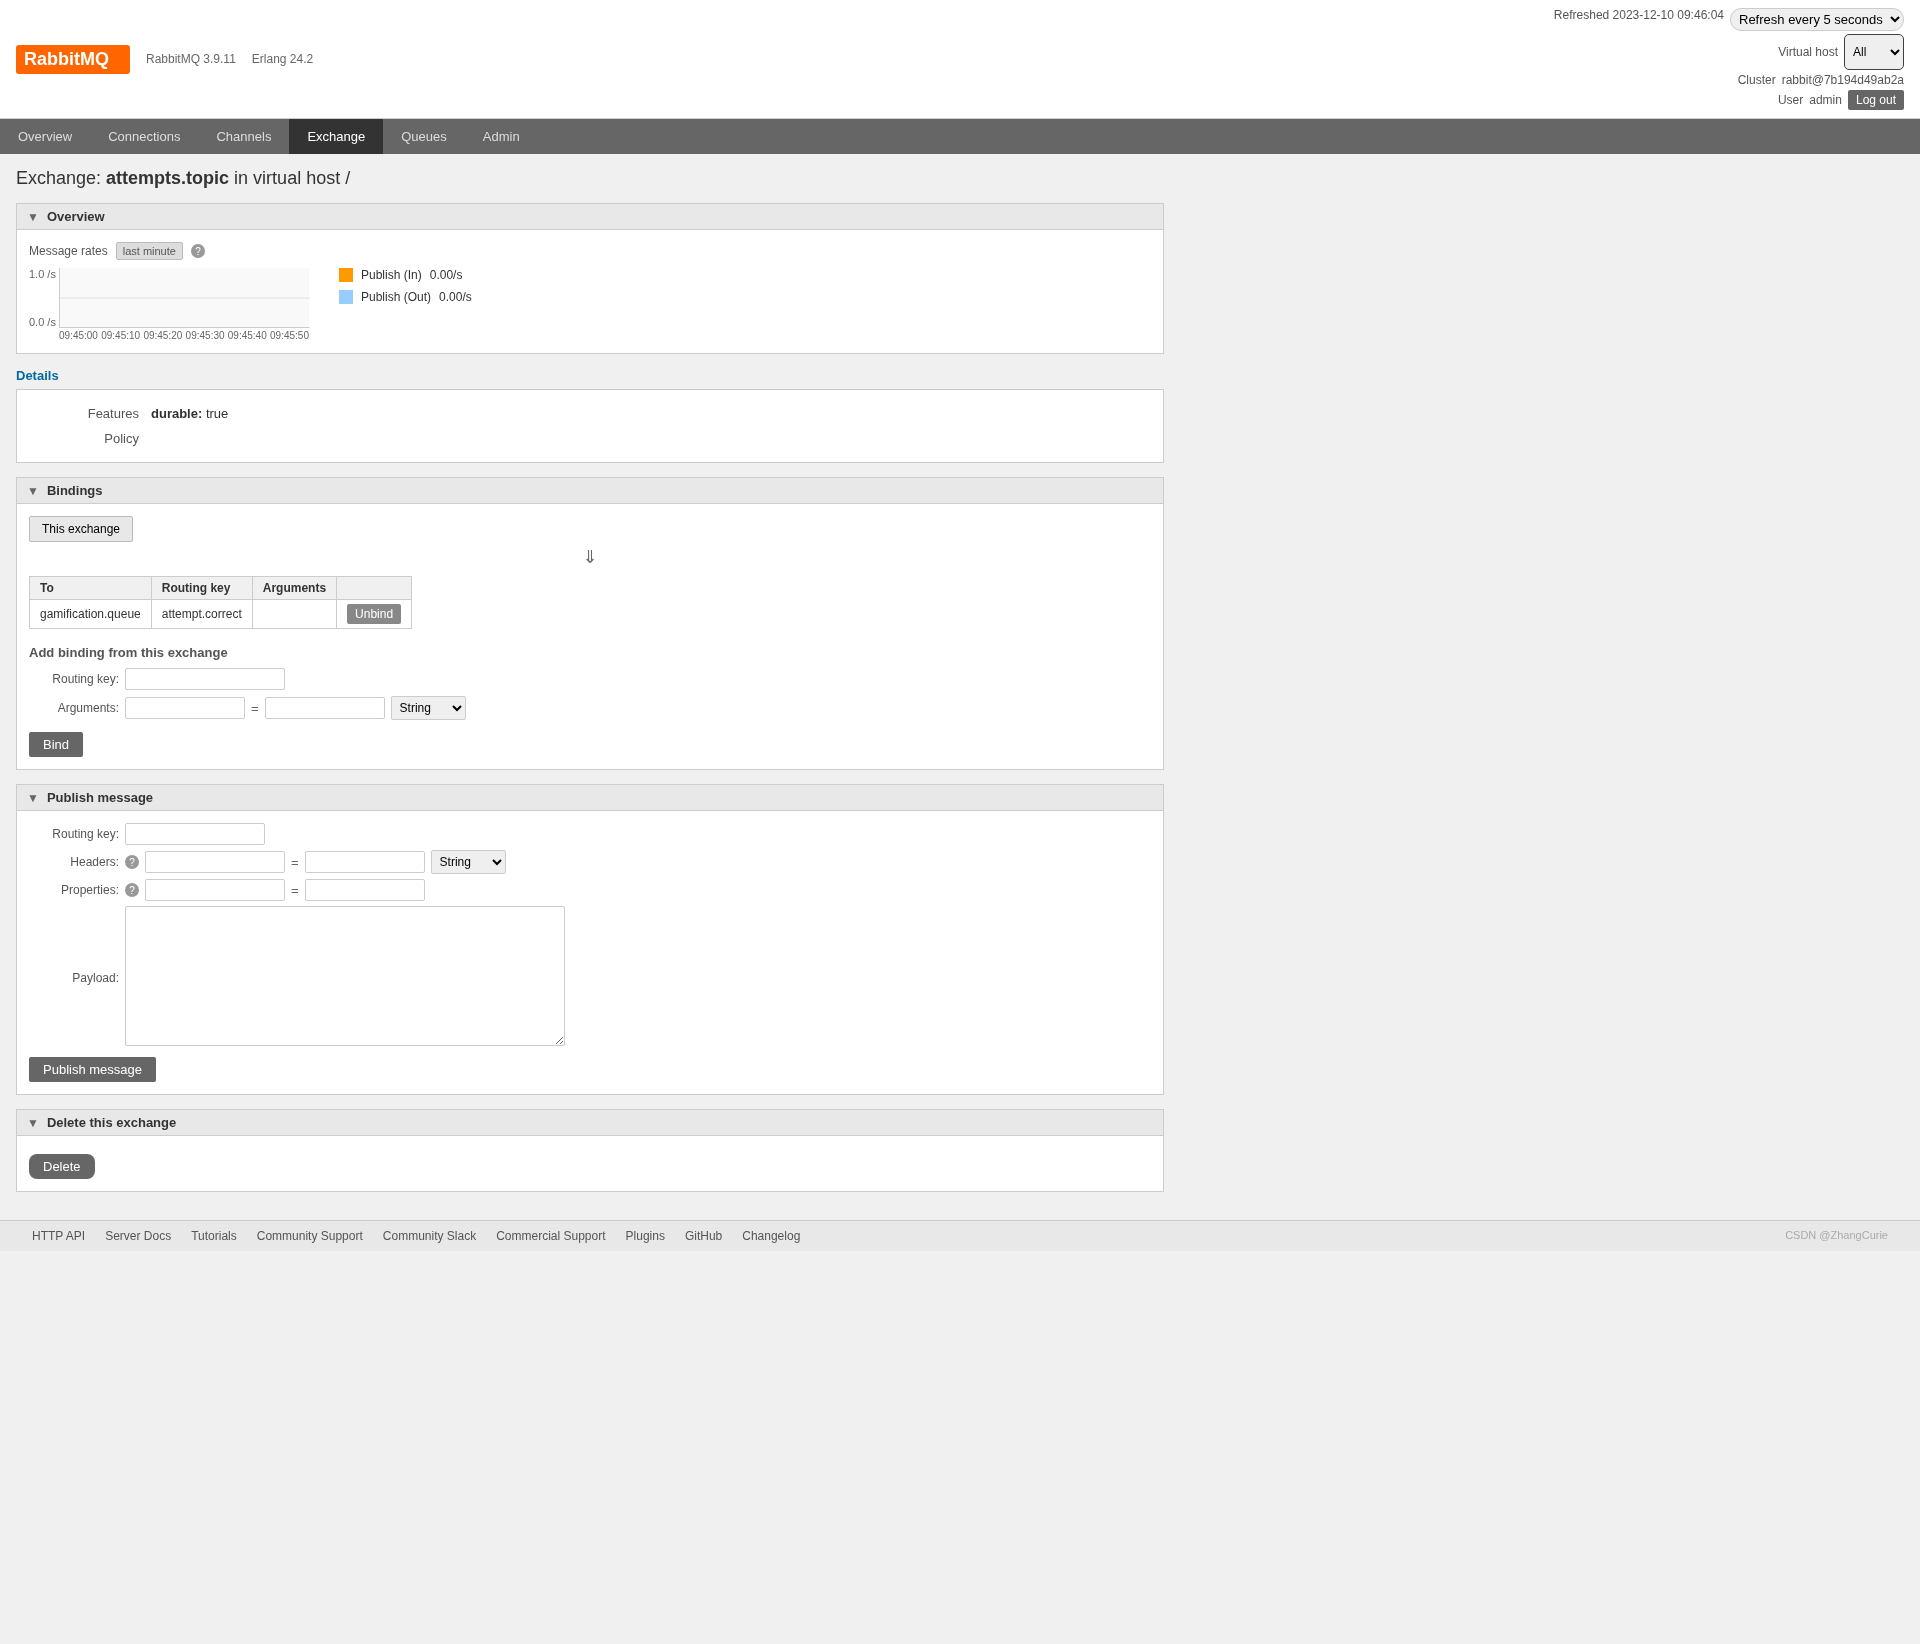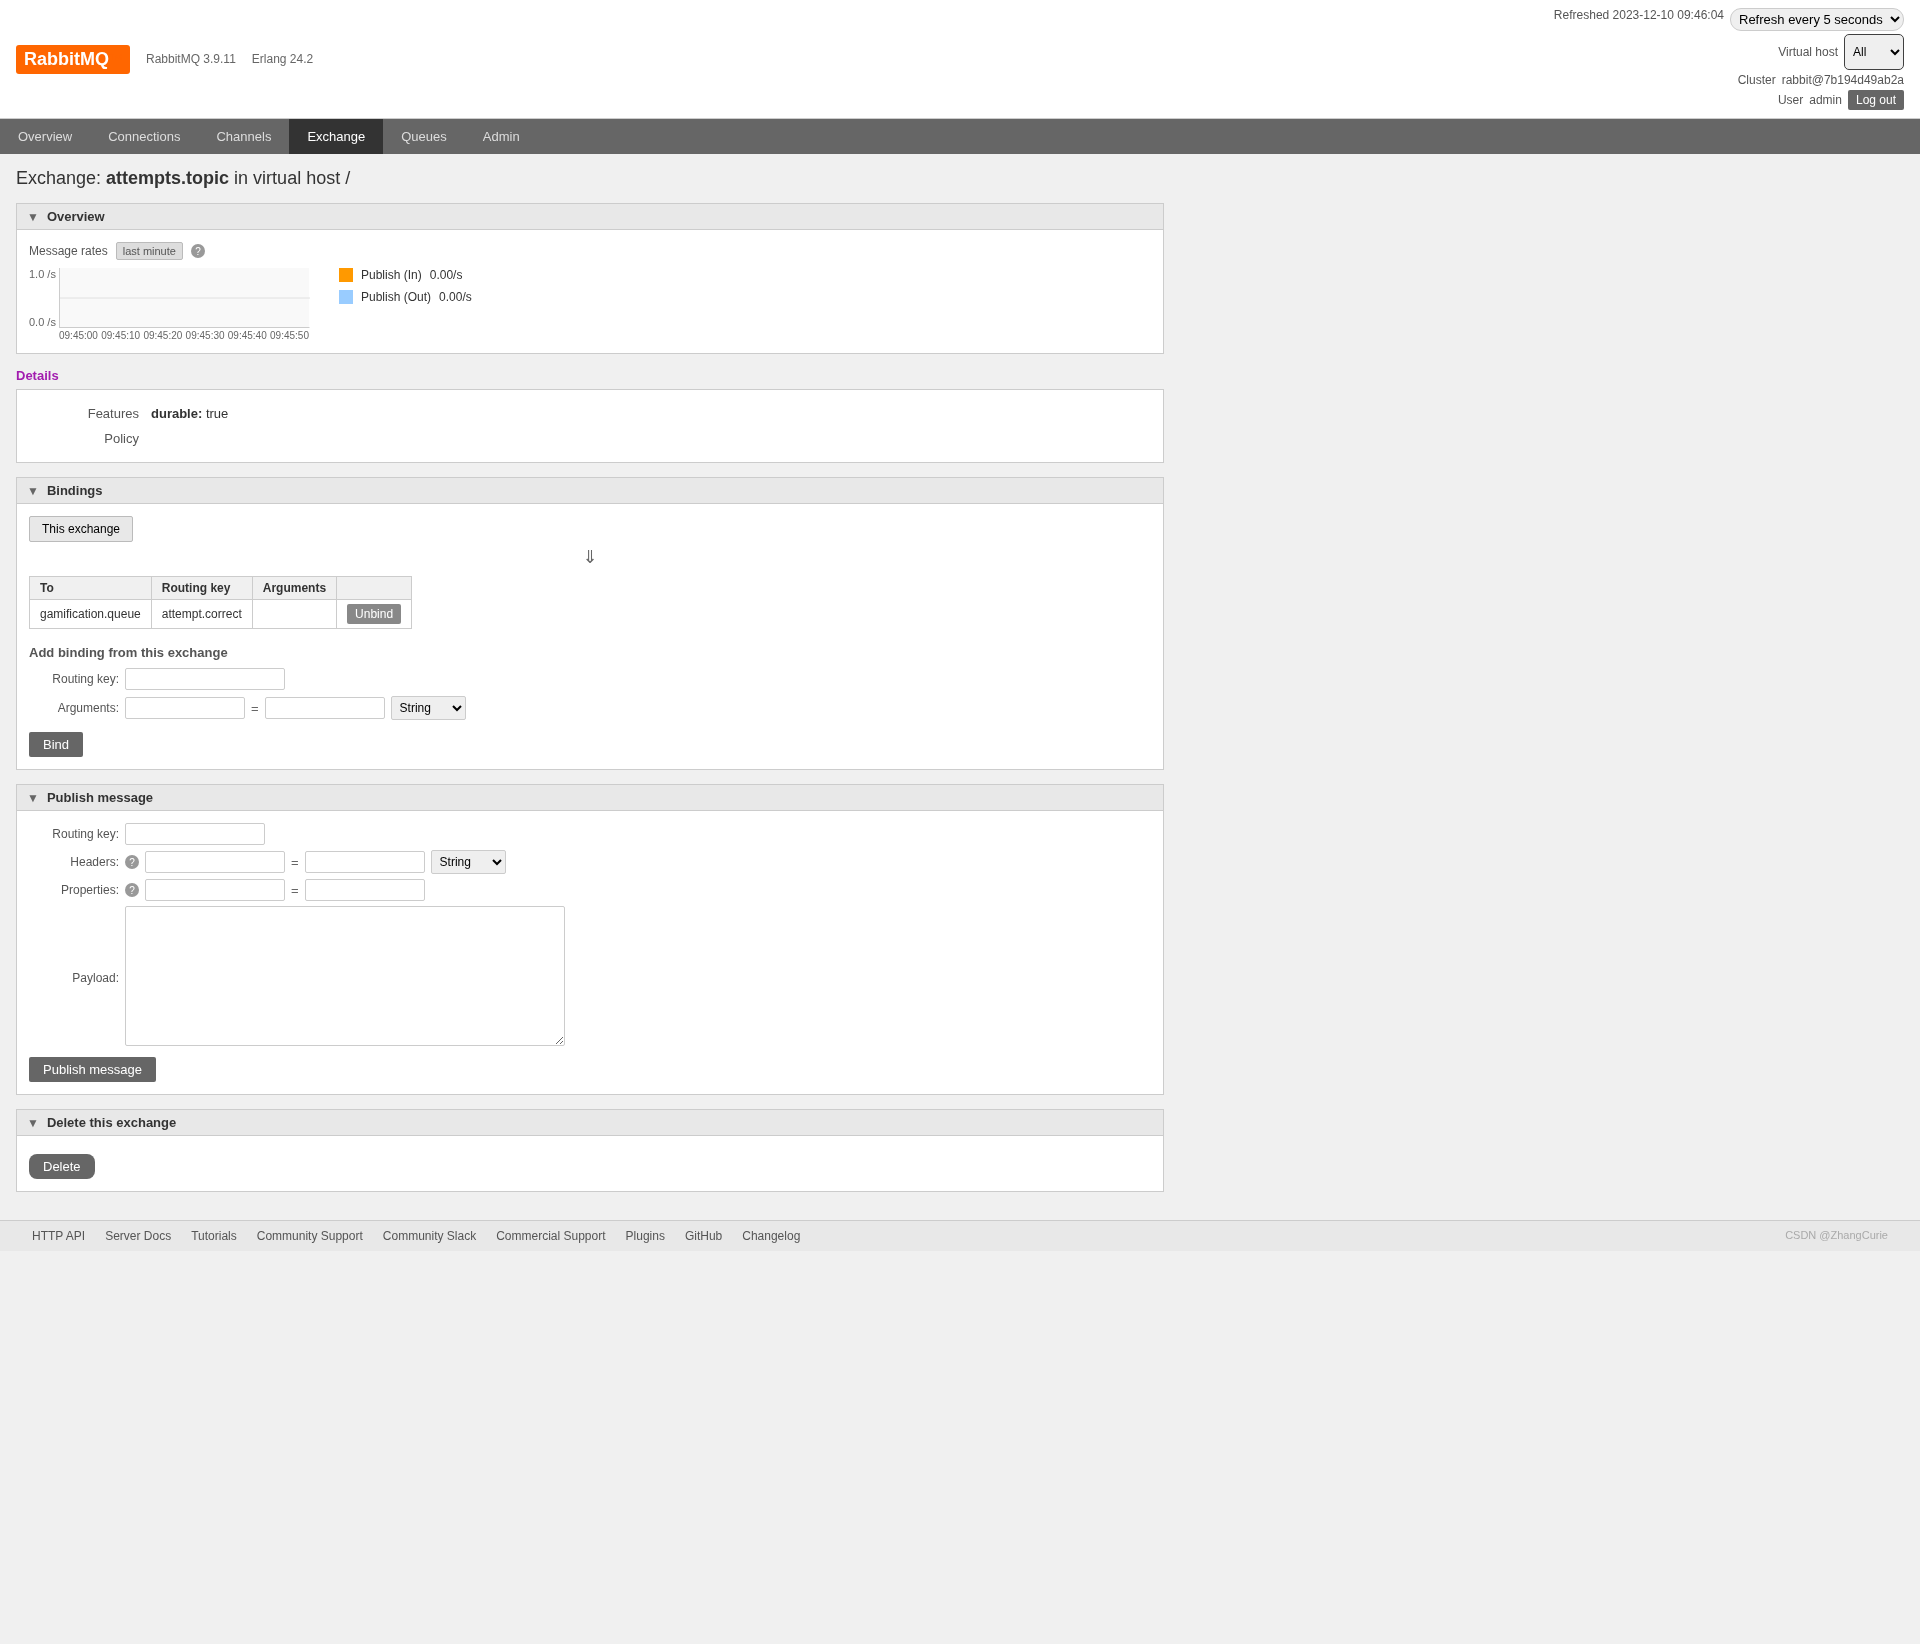--- a/index.html
+++ b/index.html
@@ -194,21 +194,21 @@
             <span class="legend-color blue"></span>
             <span>Publish (Out)</span>
             <span>0.00/s</span>
           </div>
         </div>
       </div>
     </div>
   </div>
 
   <div>
-    <div style="font-weight:bold; color:#a21caf; margin-bottom:6px; margin-top:4px;">Details</div>
+    <div style="font-weight:bold; color:#0369a1; margin-bottom:6px; margin-top:4px;">Details</div>
     <div style="background:#fff; border:1px solid #ccc; padding:10px; margin-bottom:14px;">
       <table class="details-table">
         <tbody>
         <tr>
           <td>Features</td>
           <td>
             <span class="durable-bold">durable:</span>
             <span>true</span>
           </td>
         </tr>

